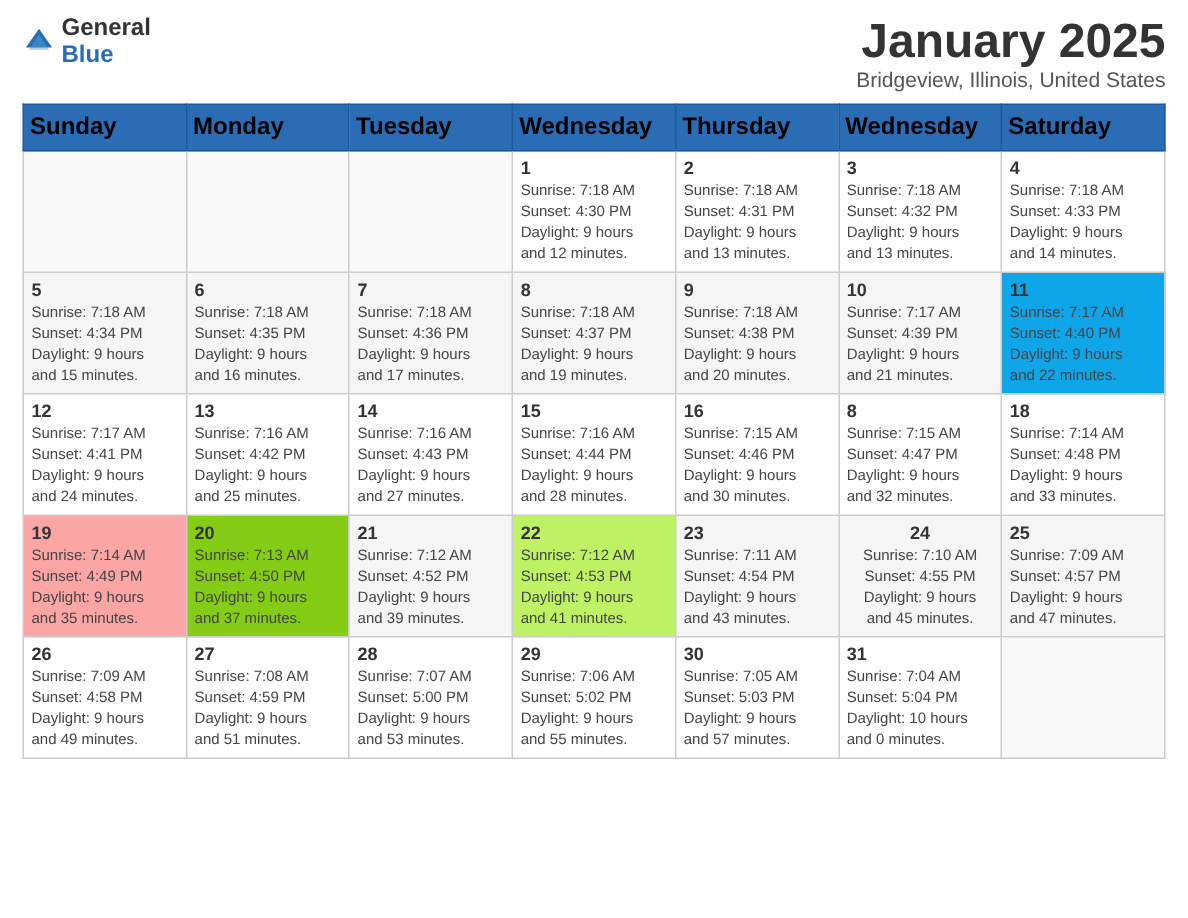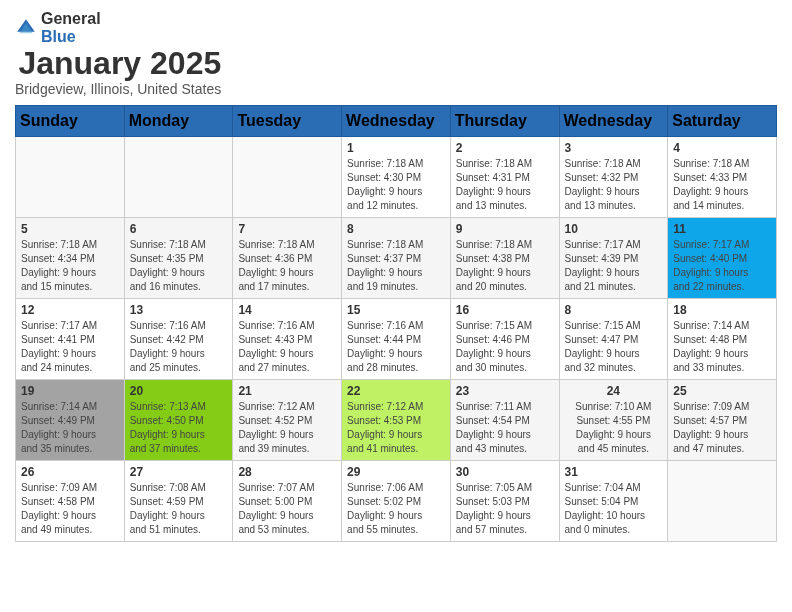--- a/index.html
+++ b/index.html
@@ -8,21 +8,20 @@
       background: #fff;
       width: 792px;
       min-height: 612px;
       padding: 10px 15px;
     }
     .header {
       display: flex;
       justify-content: space-between;
       align-items: flex-start;
       margin-bottom: 8px;
-      flex-direction: column;
     }
     .logo {
       display: flex;
       align-items: center;
       gap: 4px;
     }
     .logo-icon {
       width: 22px;
       height: 22px;
     }
@@ -196,21 +195,21 @@
         <td>
           <div class="day-number">8</div>
           <div class="day-info">Sunrise: 7:15 AM<br>Sunset: 4:47 PM<br>Daylight: 9 hours<br>and 32 minutes.</div>
         </td>
         <td>
           <div class="day-number">18</div>
           <div class="day-info">Sunrise: 7:14 AM<br>Sunset: 4:48 PM<br>Daylight: 9 hours<br>and 33 minutes.</div>
         </td>
       </tr>
       <tr>
-        <td style="background-color: #a3a3a3;">
+        <td style="background-color: #fca5a5;">
           <div class="day-number">19</div>
           <div class="day-info">Sunrise: 7:14 AM<br>Sunset: 4:49 PM<br>Daylight: 9 hours<br>and 35 minutes.</div>
         </td>
         <td style="background-color: #84cc16;">
           <div class="day-number">20</div>
           <div class="day-info">Sunrise: 7:13 AM<br>Sunset: 4:50 PM<br>Daylight: 9 hours<br>and 37 minutes.</div>
         </td>
         <td style="background-color: rgb(245, 245, 245);">
           <div class="day-number">21</div>
           <div class="day-info">Sunrise: 7:12 AM<br>Sunset: 4:52 PM<br>Daylight: 9 hours<br>and 39 minutes.</div>

